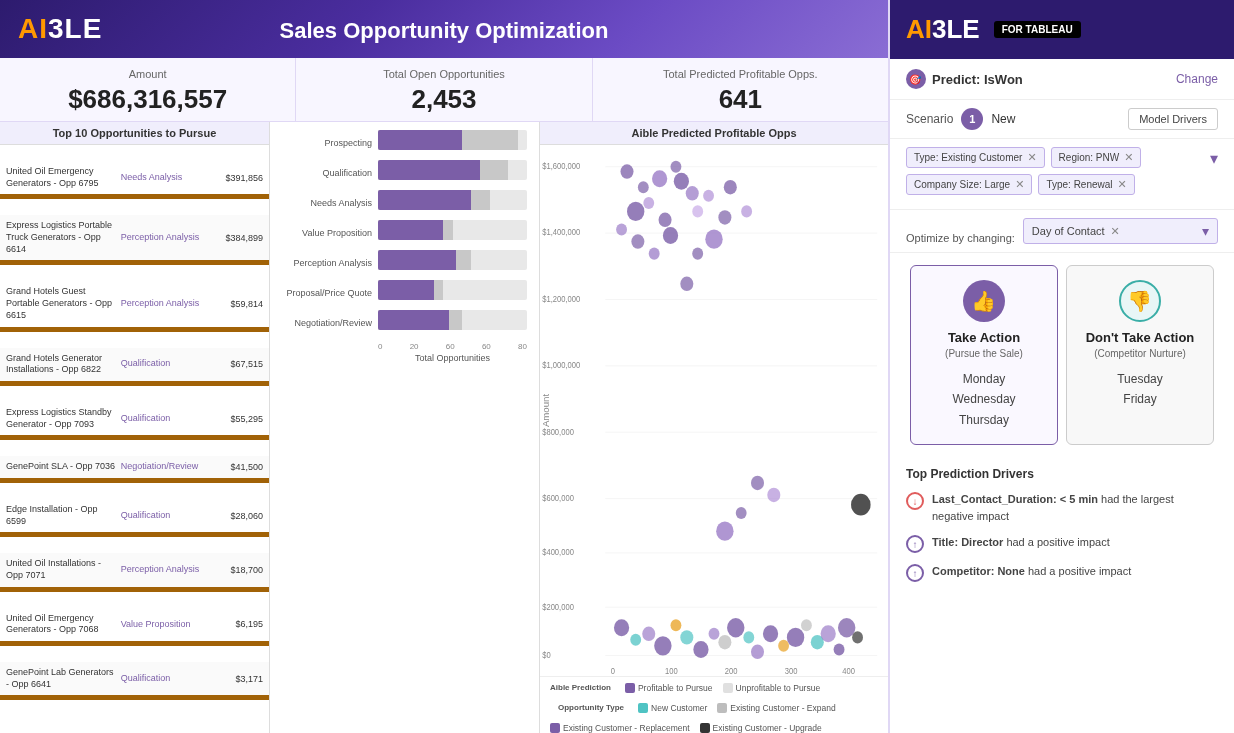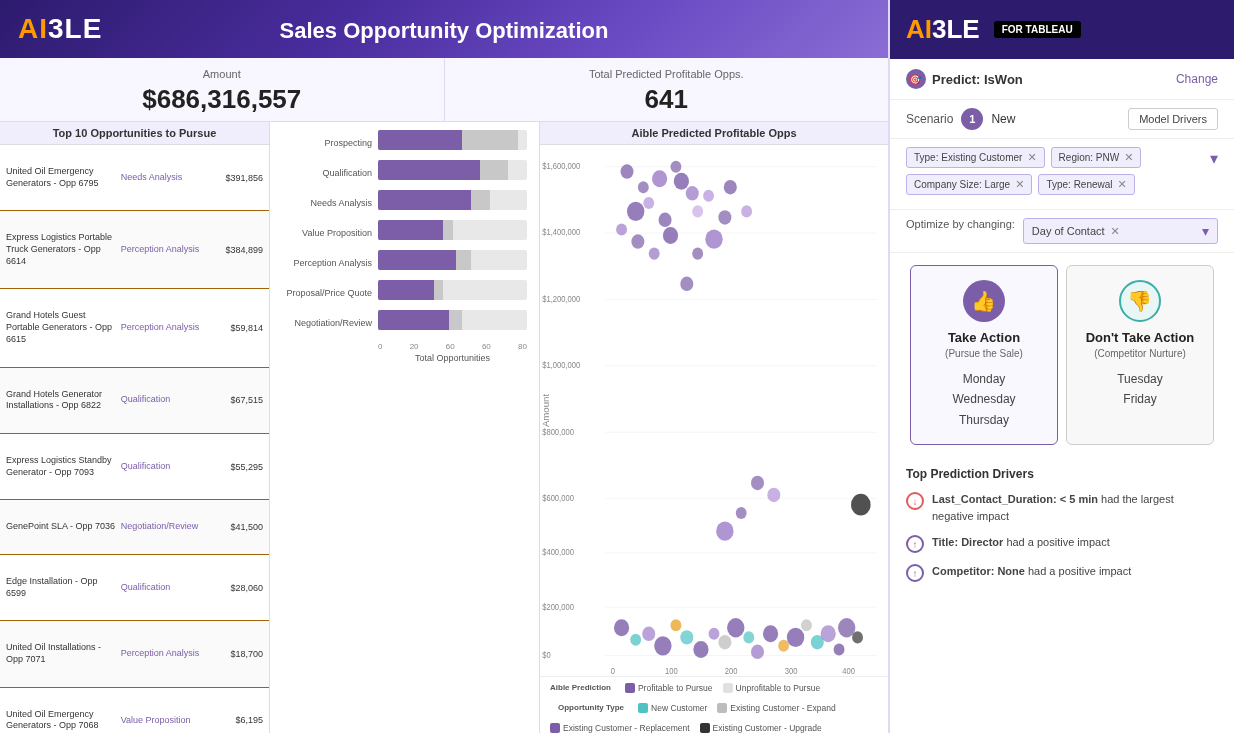--- a/index.html
+++ b/index.html
@@ -93,23 +93,24 @@
       font-size: 11px;
       font-weight: 600;
       color: #333;
       text-align: center;
       border-bottom: 1px solid #ddd;
     }
 
     .table-row {
       display: flex;
       align-items: center;
-      padding: 21px 6px;
-      border-bottom: 1px solid #a16207;
+      padding: 5px 6px;
+      border-bottom: 5px solid #a16207;
       gap: 4px;
+      margin-top: 16px;
     }
 
     .table-row:nth-child(even) { background: #fafafa; }
 
     .row-name {
       flex: 2;
       font-size: 9px;
       color: #333;
       line-height: 1.3;
     }
@@ -381,21 +382,21 @@
     .filter-expand {
       margin-left: auto;
       color: #7b5ea7;
       font-size: 16px;
       cursor: pointer;
       align-self: flex-end;
     }
 
     .optimize-row {
       display: flex;
-      align-items: flex-start;
+      align-items: flex-end;
       gap: 8px;
       padding: 8px 16px;
       border-bottom: 1px solid #eee;
     }
 
     .optimize-label {
       font-size: 11px;
       color: #555;
       white-space: nowrap;
     }
@@ -547,20 +548,24 @@
         <span style="color:#ff9900;">AI</span><span>3LE</span>
       </span>
     </div>
     <div class="header-title">Sales Opportunity Optimization</div>
   </div>
 
   <div class="metrics-row">
     <div class="metric-col">
       <div class="metric-label">Amount</div>
       <div class="metric-value">$686,316,557</div>
+    </div>
+    <div class="metric-col">
+      <div class="metric-label">Total Open Opportunities</div>
+      <div class="metric-value">2,453</div>
     </div>
     <div class="metric-col">
       <div class="metric-label">Total Predicted Profitable Opps.</div>
       <div class="metric-value">641</div>
     </div>
   </div>
 
   <div class="content-area">
 
     <div class="table-section">

